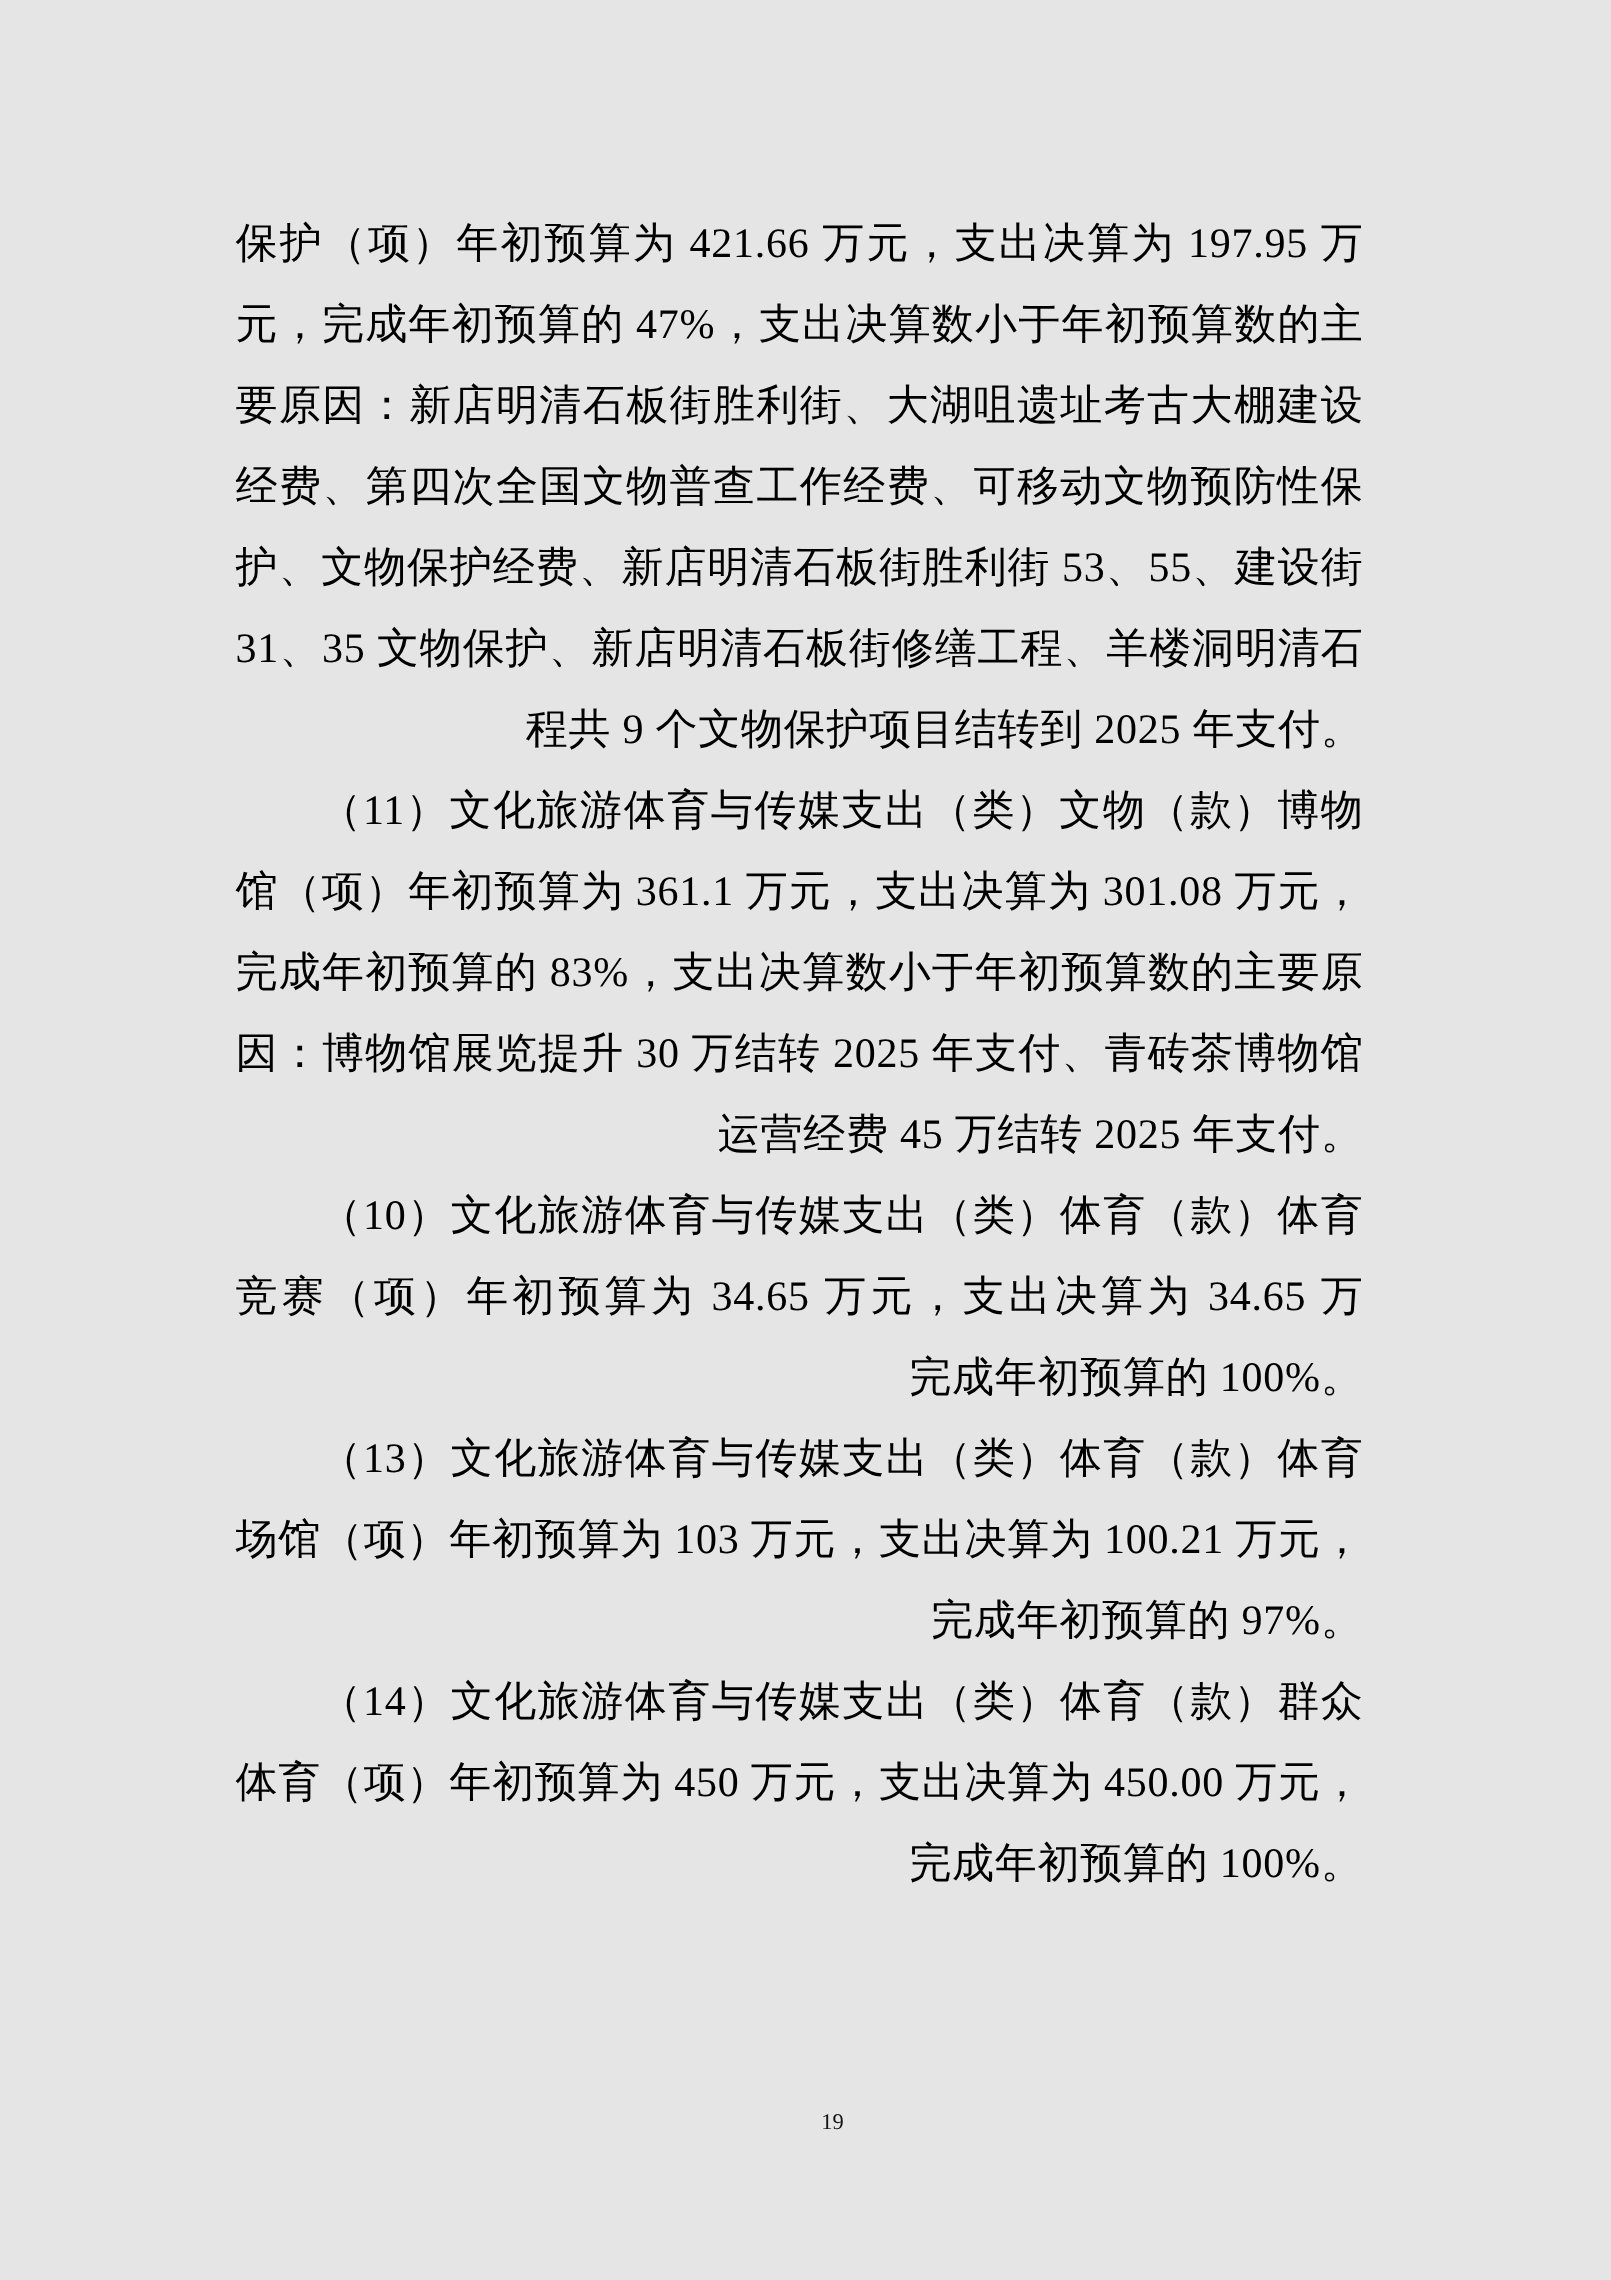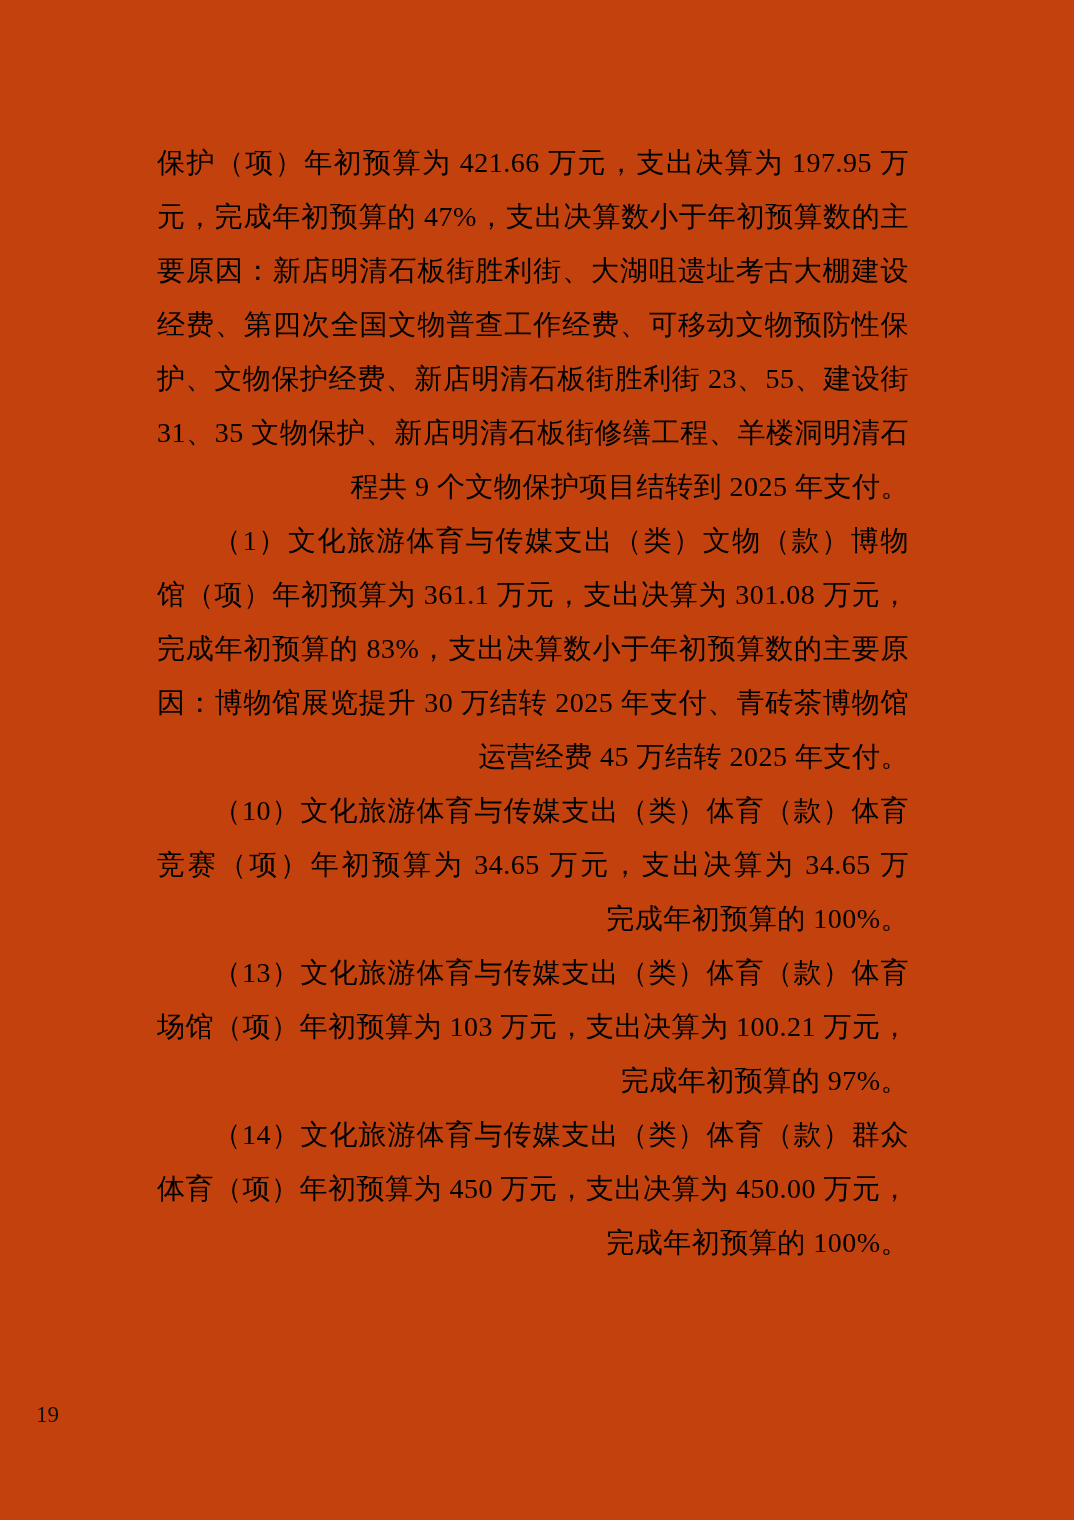--- a/index.html
+++ b/index.html
@@ -8,21 +8,21 @@
     width: 1074px;
     height: 1520px;
     position: relative;
     overflow: hidden;
     font-family: "Liberation Serif", "DejaVu Serif", serif;
     color: #000000;
   }
   .page {
     position: absolute;
     inset: 0;
-    background: #c2410c;
+    background: #e5e5e5;
   }
   .text-block {
     position: absolute;
     left: 157px;
     top: 136px;
     width: 752px;
     font-size: 28px;
     line-height: 54px;
     letter-spacing: 0.5px;
   }
@@ -38,40 +38,40 @@
     text-align-last: justify;
   }
   .line.indent {
     text-indent: 2em;
   }
   .page-number {
     position: absolute;
     top: 1402px;
     left: 0;
     width: 100%;
-    text-align: left;
-    font-size: 23px;
+    text-align: center;
+    font-size: 15px;
     line-height: 26px;
     color: #111111;
     padding-left: 36px;
   }
 </style>
 </head>
 <body>
 
 <div class="page">
   <div class="text-block">
       <div class="line justify">保护（项）年初预算为 421.66 万元，支出决算为 197.95 万</div>
       <div class="line justify">元，完成年初预算的 47%，支出决算数小于年初预算数的主</div>
       <div class="line justify">要原因：新店明清石板街胜利街、大湖咀遗址考古大棚建设</div>
       <div class="line justify">经费、第四次全国文物普查工作经费、可移动文物预防性保</div>
-      <div class="line justify">护、文物保护经费、新店明清石板街胜利街 23、55、建设街</div>
+      <div class="line justify">护、文物保护经费、新店明清石板街胜利街 53、55、建设街</div>
       <div class="line justify">31、35 文物保护、新店明清石板街修缮工程、羊楼洞明清石</div>
       <div class="line">程共 9 个文物保护项目结转到 2025 年支付。</div>
-      <div class="line justify indent">（1）文化旅游体育与传媒支出（类）文物（款）博物</div>
+      <div class="line justify indent">（11）文化旅游体育与传媒支出（类）文物（款）博物</div>
       <div class="line justify">馆（项）年初预算为 361.1 万元，支出决算为 301.08 万元，</div>
       <div class="line justify">完成年初预算的 83%，支出决算数小于年初预算数的主要原</div>
       <div class="line justify">因：博物馆展览提升 30 万结转 2025 年支付、青砖茶博物馆</div>
       <div class="line">运营经费 45 万结转 2025 年支付。</div>
       <div class="line justify indent">（10）文化旅游体育与传媒支出（类）体育（款）体育</div>
       <div class="line justify">竞赛（项）年初预算为 34.65 万元，支出决算为 34.65 万元，</div>
       <div class="line">完成年初预算的 100%。</div>
       <div class="line justify indent">（13）文化旅游体育与传媒支出（类）体育（款）体育</div>
       <div class="line justify">场馆（项）年初预算为 103 万元，支出决算为 100.21 万元，</div>
       <div class="line">完成年初预算的 97%。</div>

